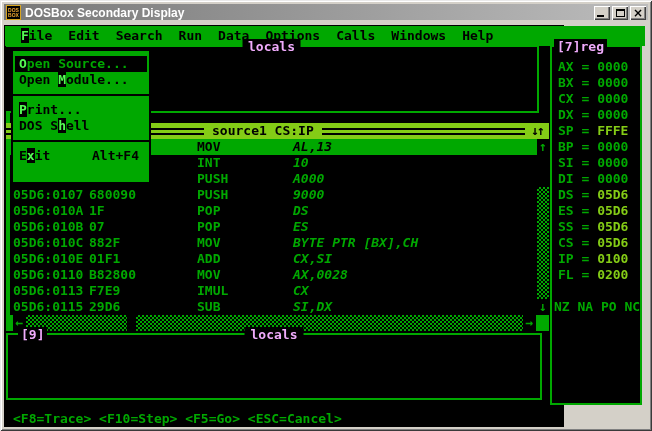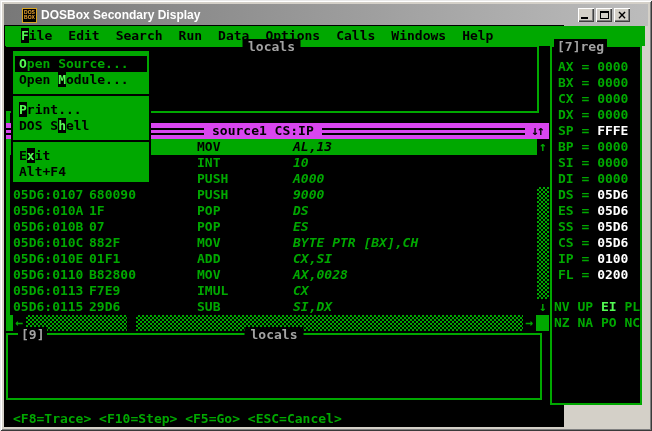--- a/index.html
+++ b/index.html
@@ -3,23 +3,23 @@
 <meta charset="utf-8">
 <style>
   html,body{margin:0;padding:0;}
   body{width:652px;height:431px;overflow:hidden;background:#000;}
   *{box-sizing:border-box;}
 
   
   .window{position:relative;width:652px;height:431px;background:#D4D0C8;
     box-shadow:inset 1px 1px 0 #E9E9E9, inset -1px -1px 0 #3A3A3A,
                inset 2px 2px 0 #FFFFFF, inset -2px -2px 0 #808080;}
-  .titlebar{position:absolute;left:4px;top:4px;right:4px;height:22px;
+  .titlebar{position:absolute;left:4px;top:4px;right:4px;height:16px;
     background:linear-gradient(90deg,#787878,#BCBCBC);
-    display:flex;align-items:center;padding:0 18px;
+    display:flex;align-items:flex-end;padding:0 2px;
     font:bold 12px "Liberation Sans",sans-serif;color:#fff;}
   .titleicon{width:15px;height:15px;background:#000;border:1px solid #D8A520;margin-right:4px;
     display:flex;flex-direction:column;align-items:center;justify-content:center;flex:0 0 auto;}
   .titleicon span{font:bold 5px/5px "Liberation Sans",sans-serif;color:#F0A830;}
   .titletext{flex:1;white-space:pre;}
   .winbtns{display:flex;gap:2px;}
   .winbtn{width:16px;height:14px;background:#D4D0C8;position:relative;
     box-shadow:inset 1px 1px 0 #fff, inset -1px -1px 0 #404040, inset -2px -2px 0 #808080;
     display:flex;align-items:center;justify-content:center;}
   .glyph-min{position:absolute;left:3px;bottom:3px;width:7px;height:2px;background:#000;}
@@ -31,36 +31,36 @@
     font:bold 13px/16px "DejaVu Sans Mono",monospace;color:#00A800;}
 
   .menubar{position:absolute;left:1px;top:1px;width:640px;height:20px;background:#00A800;
     color:#000;display:flex;gap:16px;padding-left:16px;align-items:center;}
   .menuitem{white-space:pre;}
   .cursorF{background:#000;color:#54FC54;}
 
   .leftbar{position:absolute;left:2px;top:20px;width:4px;height:286px;background:#00A800;}
 
   .win{position:absolute;background:#000;border:2px solid #00A800;}
-  .wtitle{position:absolute;top:-8px;background:#000;padding:0 6px;color:#a3a3a3;white-space:pre;}
+  .wtitle{position:absolute;top:-8px;background:#000;padding:0 6px;color:#f0abfc;white-space:pre;}
 
   .locals{left:2px;top:20px;width:533px;height:68px;border-left:none;}
   .locals .wtitle{left:50%;transform:translateX(-50%);}
 
   .regwin{left:546px;top:20px;width:92px;height:360px;}
   .reg-title{left:2px;padding:0 3px;}
   #reglist{padding-top:12px;}
   .rrow{height:16px;padding-left:6px;white-space:pre;}
-  .val.bright{color:#ffffff;}
+  .val.bright{color:#84cc16;}
   #flaglist{padding-top:16px;padding-left:2px;}
   .frow{height:16px;white-space:pre;}
   .fl.bright{color:#54FC54;}
 
   
-  .srcTitle{position:absolute;left:2px;top:98px;width:543px;height:16px;background:#d946ef;
+  .srcTitle{position:absolute;left:2px;top:98px;width:543px;height:16px;background:#84cc16;
     color:#000;display:flex;}
   .dline{align-self:center;height:7px;border-top:2px solid #000;border-bottom:2px solid #000;}
   .seg1{width:198px;flex:0 0 auto;}
   .seg2{flex:1;}
   .srcTitleText{white-space:pre;padding:0 8px;}
   .srcArrows{width:24px;text-align:center;letter-spacing:-2px;color:#000;white-space:pre;}
 
   #srcRows{position:absolute;left:2px;top:114px;width:543px;}
   .srow{position:relative;height:16px;white-space:pre;}
   .srow span{position:absolute;top:0;}
@@ -89,21 +89,21 @@
   .statusbar{position:absolute;left:9px;top:386px;height:16px;white-space:pre;}
 
   
   .filemenu{position:absolute;left:7px;top:24px;width:140px;height:135px;background:#00A800;
     border:2px solid #000;z-index:50;padding-top:5px;}
   .mitem{height:16px;margin:0 2px;padding-left:4px;color:#000;white-space:pre;}
   .mitem.hl{background:#000;color:#00A800;}
   .mhot{background:#000;color:#54FC54;}
   .mitem.hl .mhot{background:transparent;color:#54FC54;}
   .msep{height:2px;background:#000;margin:6px 0;}
-  .mitem.has-short{display:flex;justify-content:space-between;padding-right:8px;flex-direction:column;}
+  .mitem.has-short{display:flex;justify-content:space-between;padding-right:8px;}
 </style>
 </head>
 <body>
 
 <div class="window">
 
   <div class="titlebar">
     <div class="titleicon">
       <span>DOS</span>
       <span>BOX</span>
@@ -154,21 +154,20 @@
           <div class="rrow">SI = <span class="val">0000</span></div>
           <div class="rrow">DI = <span class="val">0000</span></div>
           <div class="rrow">DS = <span class="val bright">05D6</span></div>
           <div class="rrow">ES = <span class="val bright">05D6</span></div>
           <div class="rrow">SS = <span class="val bright">05D6</span></div>
           <div class="rrow">CS = <span class="val bright">05D6</span></div>
           <div class="rrow">IP = <span class="val bright">0100</span></div>
           <div class="rrow">FL = <span class="val bright">0200</span></div>
         </div>
       <div id="flaglist">
-          <div class="frow"><span class="fl">NV</span> <span class="fl">UP</span> <span class="fl bright">EI</span> <span class="fl">PL</span></div>
           <div class="frow"><span class="fl">NZ</span> <span class="fl">NA</span> <span class="fl">PO</span> <span class="fl">NC</span></div>
         </div>
     </div>
 
     <div class="srcTitle">
       <span class="dline seg1"></span>
       <span class="srcTitleText">source1 CS:IP</span>
       <span class="dline seg2"></span>
       <span class="srcArrows">↓↑</span>
     </div>

